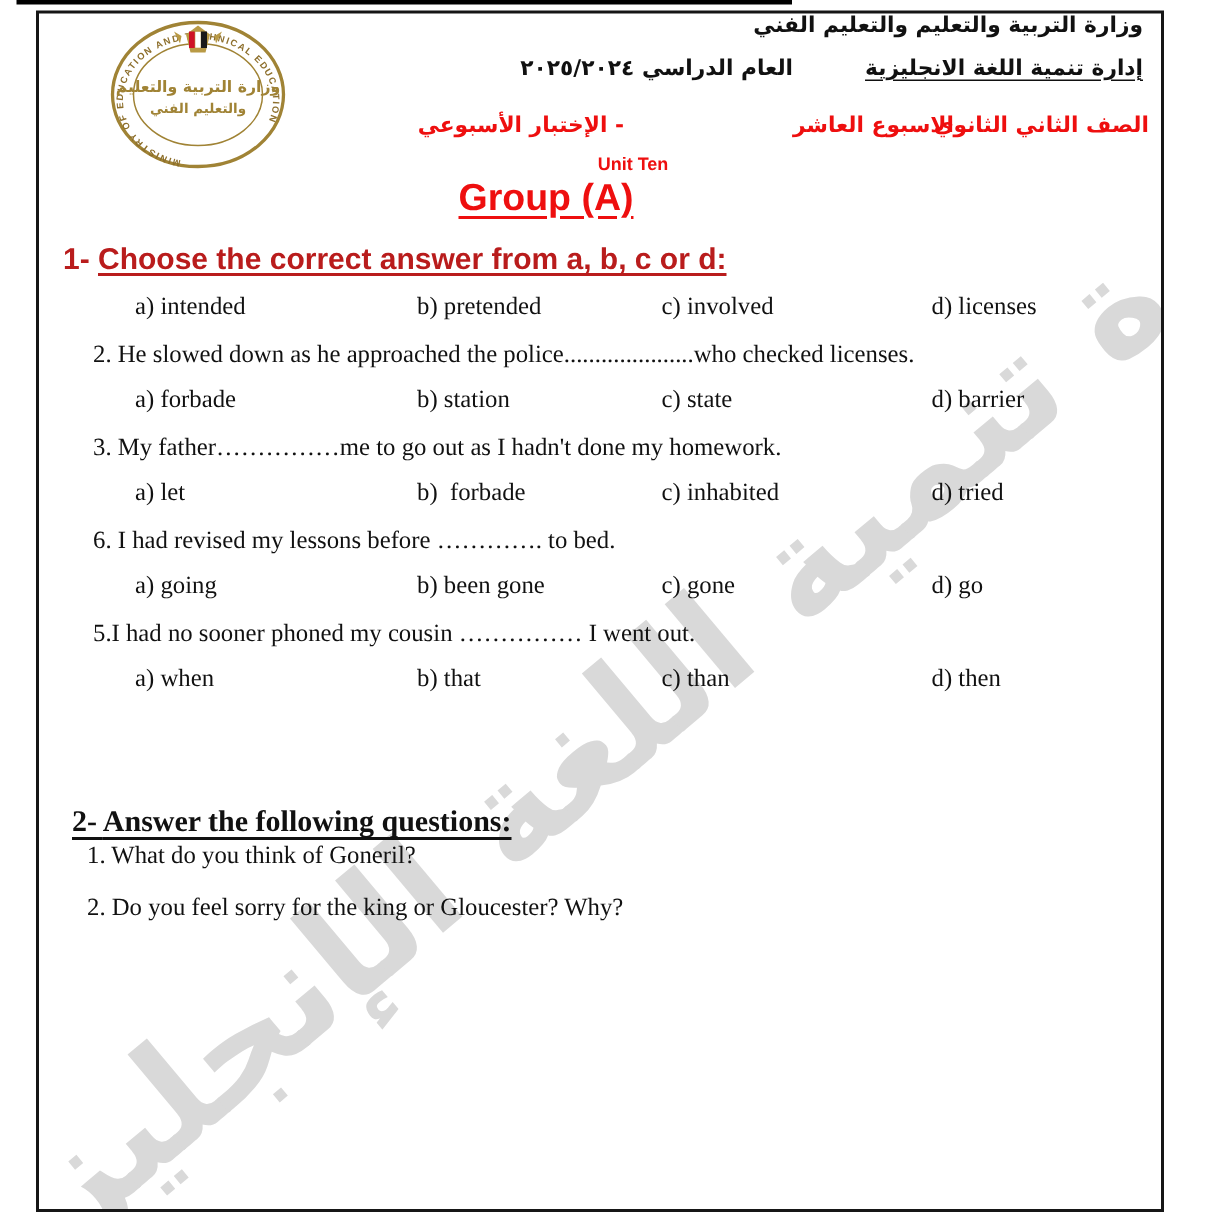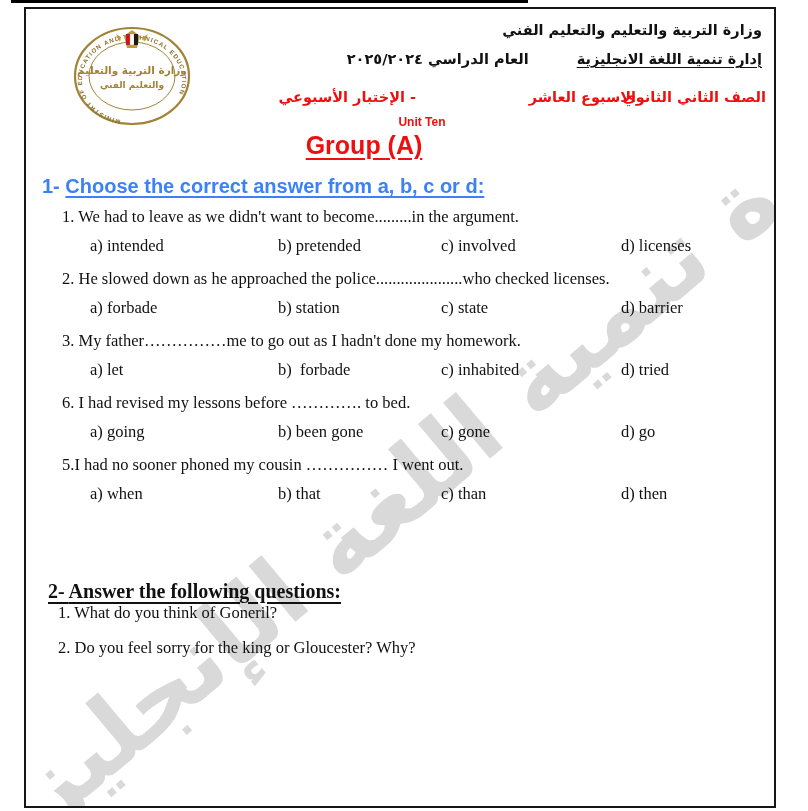--- a/index.html
+++ b/index.html
@@ -19,21 +19,21 @@
     font-family:"DejaVu Sans", sans-serif; font-weight:bold; font-size:96px;
     color:#d9d9d9; text-align:center; direction:rtl; white-space:nowrap;
     letter-spacing:2px; user-select:none;
   }
 
   .content { position:relative; z-index:1; }
 
   .logo { position:absolute; left:46px; top:2px; width:120px; height:102px; }
 
   .hdr-line1 {
-    margin-top:13px; padding-right:12px; text-align:right; direction:rtl;
+    padding-right:12px; text-align:right; direction:rtl;
     font-family:"DejaVu Sans", sans-serif; font-weight:bold; font-size:14.5px;
   }
   .hdr-line2 {
     margin-top:13px; padding-right:12px; direction:rtl;
     display:flex; justify-content:flex-start; align-items:baseline; gap:48px;
     font-family:"DejaVu Sans", sans-serif; font-weight:bold; font-size:14.5px;
   }
   .hdr-line2 .dept { text-decoration:underline; text-underline-offset:3px; }
 
   .redline {
@@ -54,21 +54,21 @@
     margin-top:2px; text-align:center; transform:translateX(-36px);
     font-family:"Liberation Sans", sans-serif; font-weight:bold; font-size:25px;
     color:var(--red);
   }
   .group-title span { text-decoration:underline; text-underline-offset:4px;text-align:center; }
 
   main { padding:15px 22px 0 16px; }
 
   .sec1-heading {
     font-family:"Liberation Sans", sans-serif; font-weight:bold; font-size:20px;
-    margin-bottom:9px; color:#3b82f6;
+    margin-bottom:9px; color:#b91c1c;
   }
   .sec1-heading .u { text-decoration:underline; text-underline-offset:3px; }
 
   .qwrap { padding-left:20px; font-size:16.5px; line-height:1.18; }
   .qline { margin-bottom:10px; }
   .opts {
     display:grid; grid-template-columns:188px 163px 180px 1fr;
     margin-bottom:13px; white-space:pre-wrap;margin-left:28px;
   }
 
@@ -133,21 +133,20 @@
       <p class="group-title"><span>Group (A)</span></p>
     </header>
 
     <main>
 
       <h2 class="sec1-heading"><span>1- </span><span class="u">Choose the correct answer from a, b, c or d:</span></h2>
 
       <div class="qwrap">
 
         <div>
-          <p class="qline">1. We had to leave as we didn't want to become.........in the argument.</p>
           <div class="opts">
             <span>a) intended</span>
             <span>b) pretended</span>
             <span>c) involved</span>
             <span>d) licenses</span>
           </div>
         </div>
 
         <div>
           <p class="qline">2. He slowed down as he approached the police.....................who checked licenses.</p>

